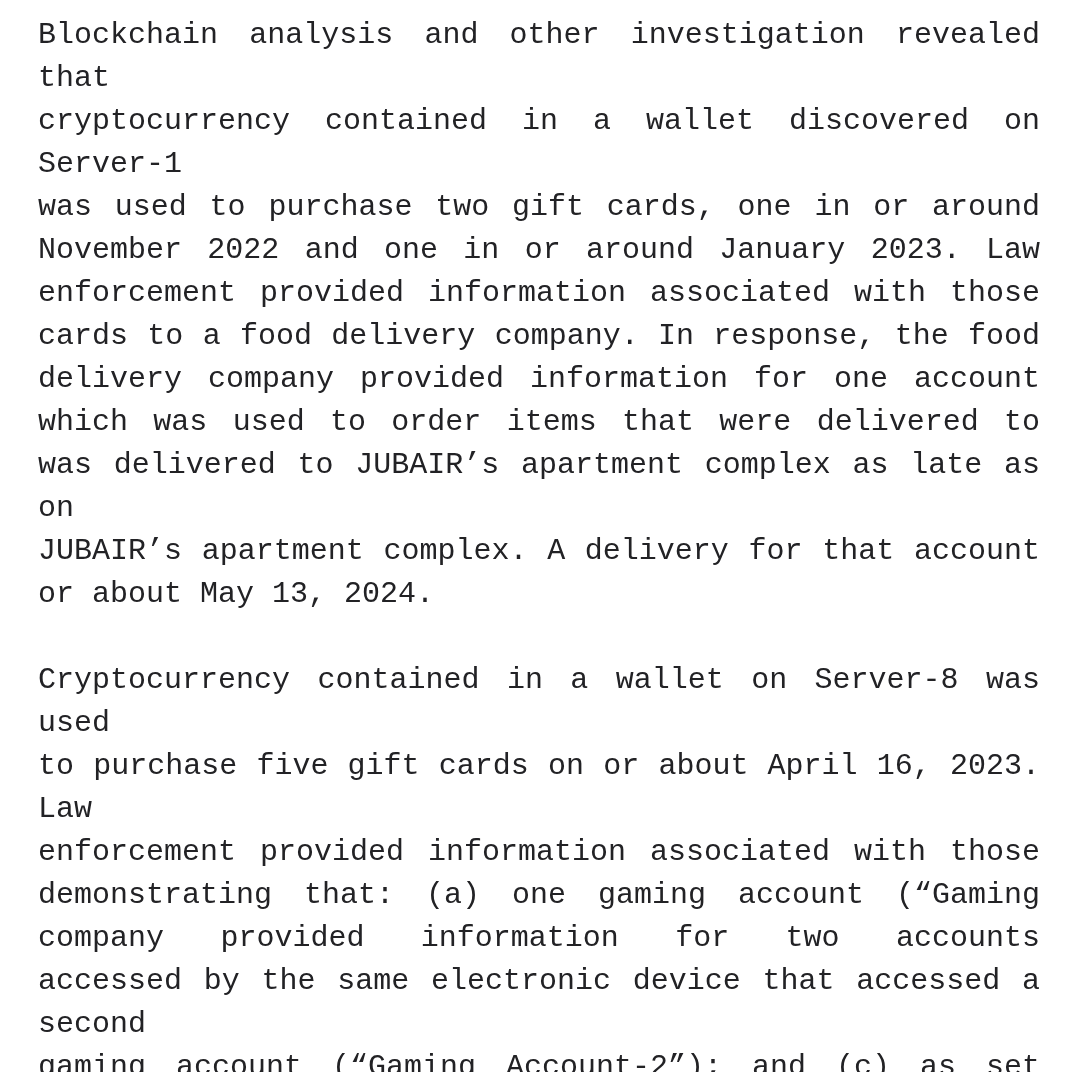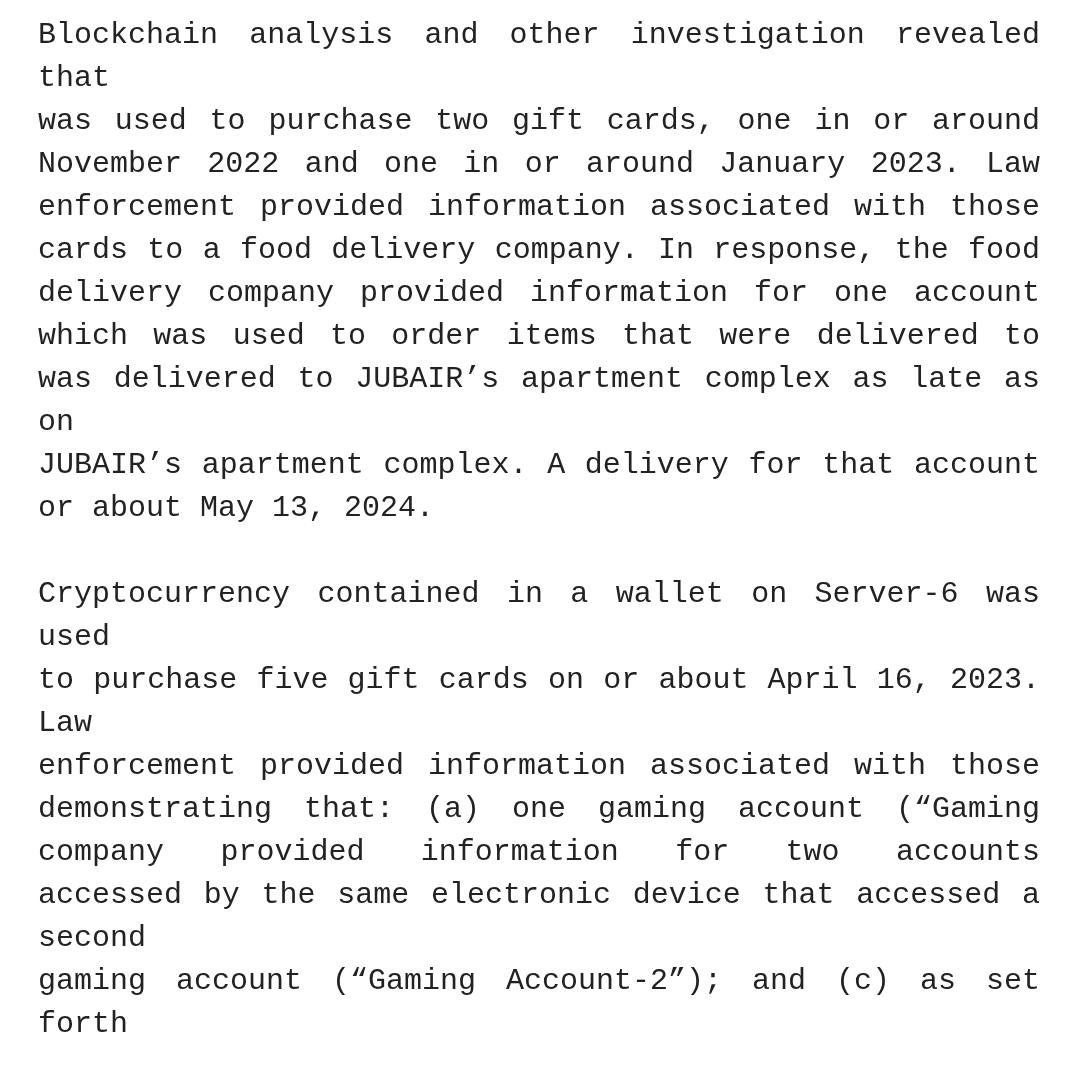--- a/index.html
+++ b/index.html
@@ -39,33 +39,34 @@
   }
 </style>
 </head>
 <body>
 
 <div class="page">
   <div class="text-block">
 
     <div class="para">
       <div class="line">Blockchain analysis and other investigation revealed that</div>
+      <div class="line">cryptocurrency contained in a wallet discovered on Server-1</div>
       <div class="line">was used to purchase two gift cards, one in or around</div>
       <div class="line">November 2022 and one in or around January 2023. Law</div>
       <div class="line">enforcement provided information associated with those</div>
       <div class="line">cards to a food delivery company. In response, the food</div>
       <div class="line">delivery company provided information for one account</div>
       <div class="line">which was used to order items that were delivered to</div>
       <div class="line">was delivered to JUBAIR’s apartment complex as late as on</div>
       <div class="line">JUBAIR’s apartment complex. A delivery for that account</div>
       <div class="line final">or about May 13, 2024.</div>
     </div>
 
     <div class="para">
-      <div class="line">Cryptocurrency contained in a wallet on Server-6 was used</div>
+      <div class="line">Cryptocurrency contained in a wallet on Server-8 was used</div>
       <div class="line">to purchase five gift cards on or about April 16, 2023. Law</div>
       <div class="line">enforcement provided information associated with those</div>
       <div class="line">demonstrating that: (a) one gaming account (“Gaming</div>
       <div class="line">company provided information for two accounts</div>
       <div class="line">accessed by the same electronic device that accessed a second</div>
       <div class="line">gaming account (“Gaming Account-2”); and (c) as set forth</div>
     </div>
 
   </div>
 </div>

